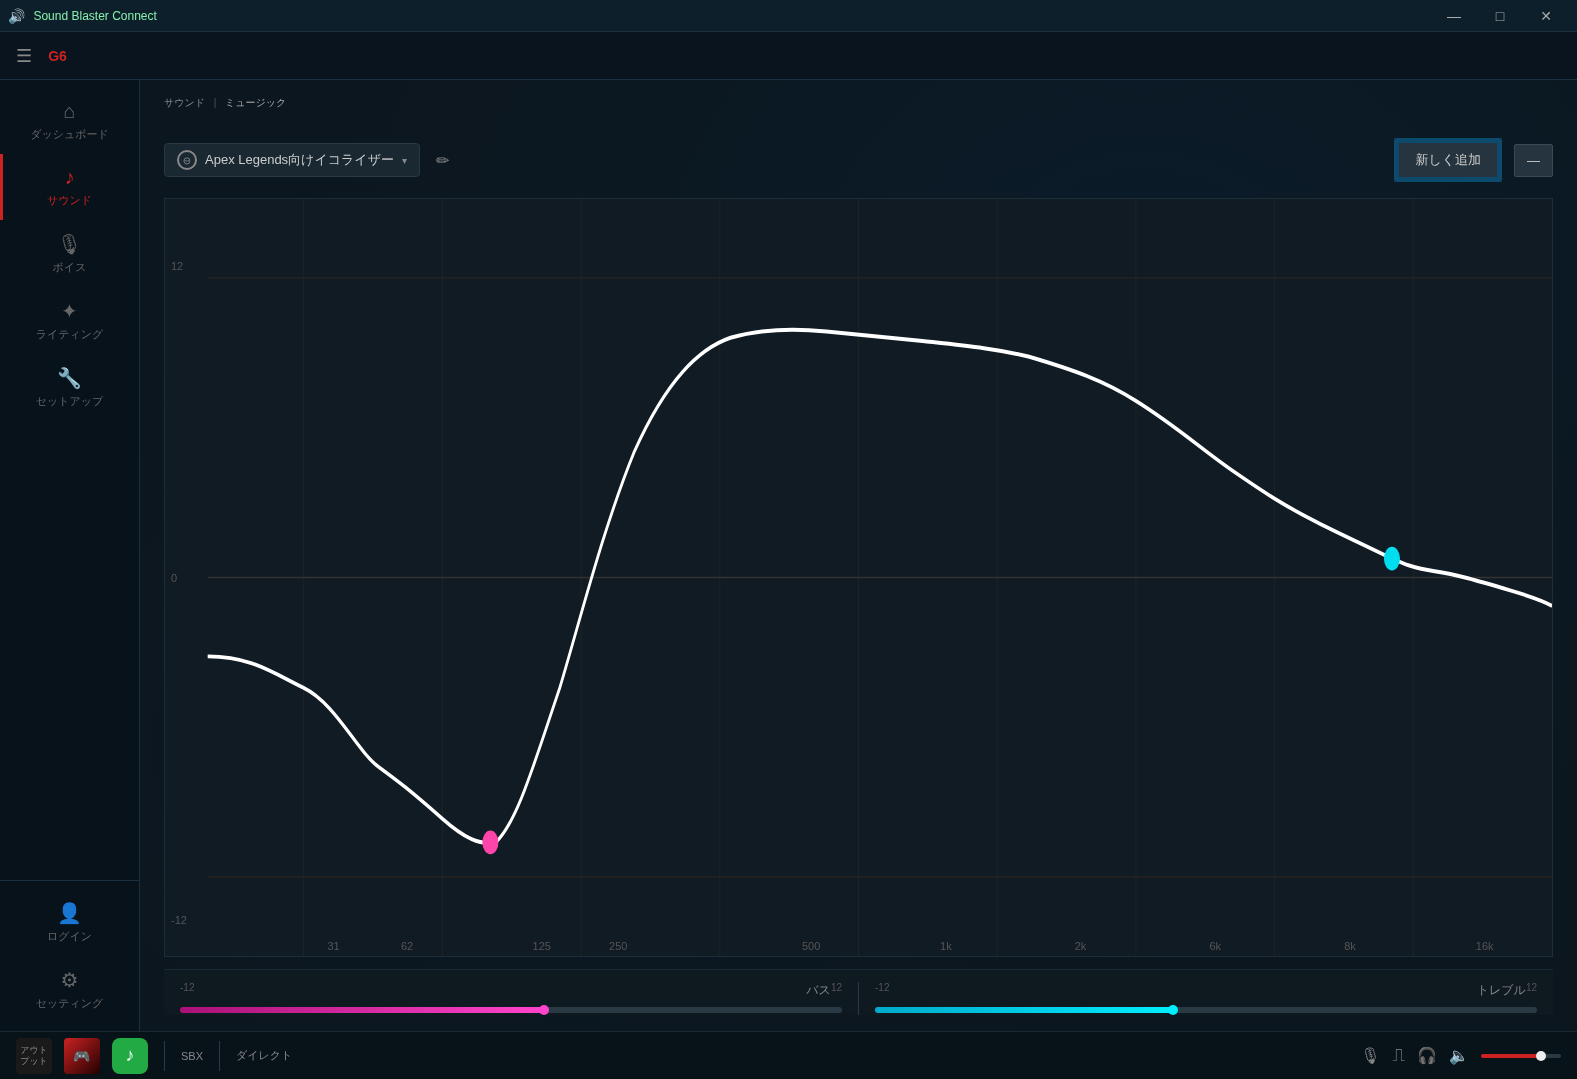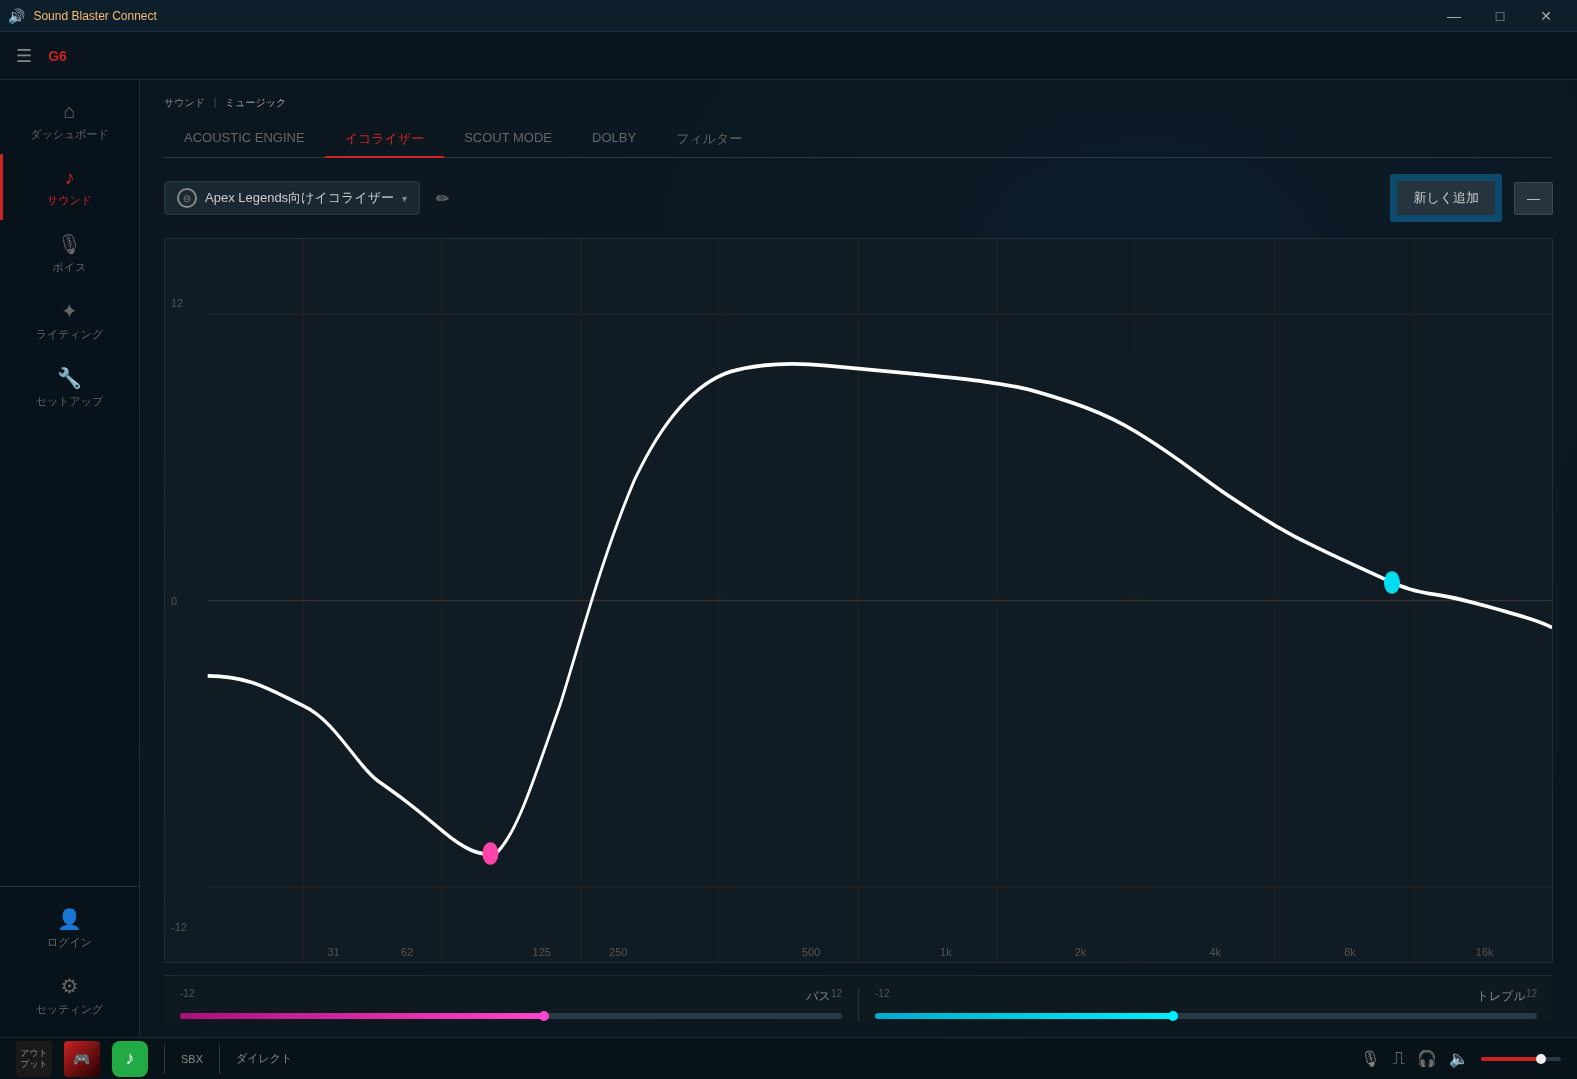--- a/index.html
+++ b/index.html
@@ -25,21 +25,21 @@
       position: relative;
       z-index: 10;
     }
     .title-bar-left {
       display: flex;
       align-items: center;
       gap: 8px;
     }
     .title-bar-title {
       font-size: 12px;
-      color: #fdba74;
+      color: #86efac;
     }
     .title-bar-controls {
       display: flex;
       gap: 0;
     }
     .title-bar-btn {
       width: 46px;
       height: 32px;
       background: transparent;
       border: none;
@@ -228,21 +228,21 @@
     .preset-chevron { color: #888; font-size: 10px; }
     .edit-icon {
       color: #888;
       font-size: 16px;
       cursor: pointer;
       padding: 4px;
     }
     .preset-bar-spacer { flex: 1; }
     .btn-add {
       background: rgba(40,55,65,0.9);
-      border: 7px solid #0c4a6e;
+      border: 5px solid #0c4a6e;
       color: #ccc;
       padding: 8px 16px;
       font-size: 13px;
       cursor: pointer;
       border-radius: 2px;
     }
     .btn-minus {
       background: rgba(40,55,65,0.9);
       border: 1px solid #3a4a54;
       color: #ccc;
@@ -333,21 +333,21 @@
       background: #fff;
       top: 50%;
       transform: translateY(-50%);
       cursor: pointer;
     }
     .slider-thumb-bass { left: calc(55% - 5px); background: #ff44cc; }
     .slider-thumb-treble { left: calc(45% - 5px); background: #00eeff; }
 
     
     .status-bar {
-      height: 42px;
+      height: 48px;
       background: rgba(8,18,26,0.98);
       border-top: 1px solid #1a2a34;
       display: flex;
       align-items: center;
       padding: 0 16px;
       gap: 12px;
     }
     .status-app-icon {
       width: 36px;
       height: 36px;
@@ -494,27 +494,20 @@
         </div>
       </div>
     </div>
 
     <div class="content">
       <div class="content-header">
         <div class="breadcrumb">
           <span>サウンド</span>
           <span class="sep"> | </span>
           <span class="current">ミュージック</span>
-        </div>
-        <div class="tabs">
-          <div class="tab">ACOUSTIC ENGINE</div>
-          <div class="tab active" style="color:#cc2222;border-bottom-color:#cc2222;">イコライザー</div>
-          <div class="tab">SCOUT MODE</div>
-          <div class="tab">DOLBY</div>
-          <div class="tab">フィルター</div>
         </div>
       </div>
 
       <div class="eq-section">
 
         <div class="preset-bar">
           <div class="preset-selector">
             <div class="preset-icon">⊖</div>
             <span class="preset-name">Apex Legends向けイコライザー</span>
             <span class="preset-chevron">▾</span>
@@ -572,21 +565,21 @@
           </svg>
 
           <div style="position:absolute;bottom:0;left:40px;right:0;display:flex;padding-bottom:4px;">
             <span style="flex:1;text-align:right;font-size:11px;color:#555;">31</span>
             <span style="flex:1;text-align:center;font-size:11px;color:#555;">62</span>
             <span style="flex:1;text-align:center;font-size:11px;color:#555;">125</span>
             <span style="flex:1;text-align:left;font-size:11px;color:#555;">250</span>
             <span style="flex:1;text-align:center;font-size:11px;color:#555;">500</span>
             <span style="flex:1;text-align:center;font-size:11px;color:#555;">1k</span>
             <span style="flex:1;text-align:center;font-size:11px;color:#555;">2k</span>
-            <span style="flex:1;text-align:center;font-size:11px;color:#555;">4k</span>
+            <span style="flex:1;text-align:center;font-size:11px;color:#555;">6k</span>
             <span style="flex:1;text-align:center;font-size:11px;color:#555;">8k</span>
             <span style="flex:1;text-align:center;font-size:11px;color:#555;">16k</span>
           </div>
         </div>
 
         <div class="bottom-controls" style="margin-top:12px;padding:12px 0 0 0;">
 
           <div class="slider-group">
             <div class="slider-range-labels">
               <span>-12</span>

